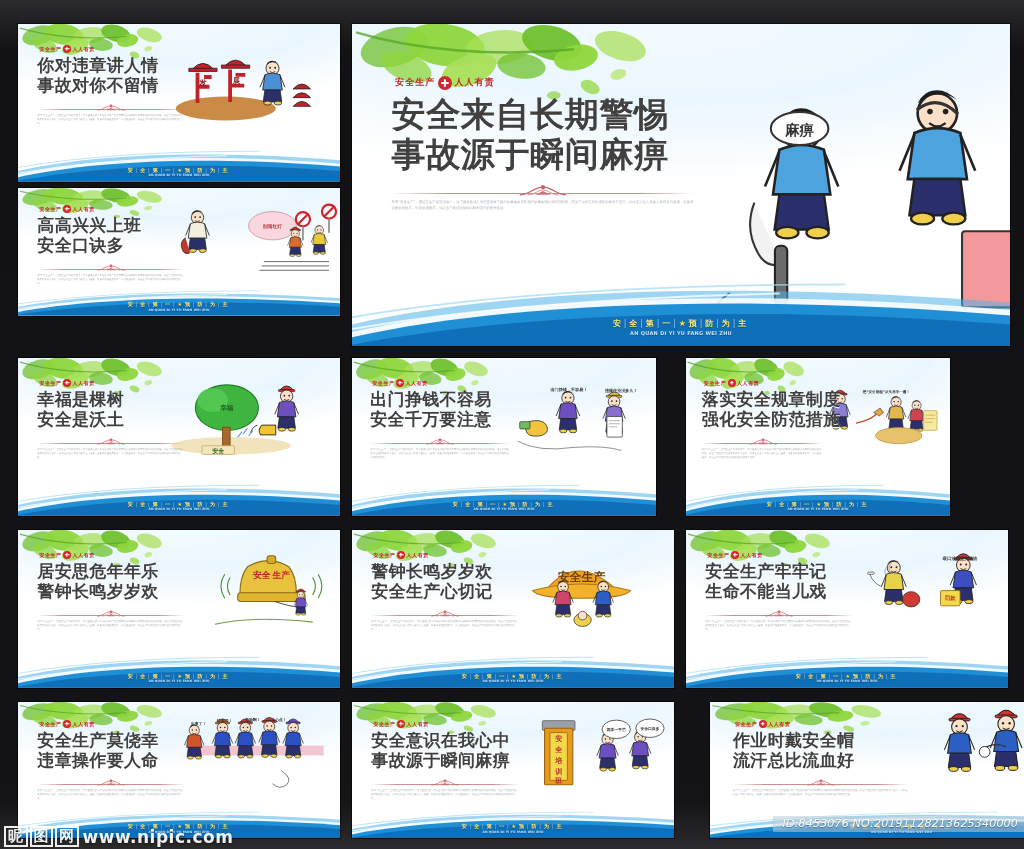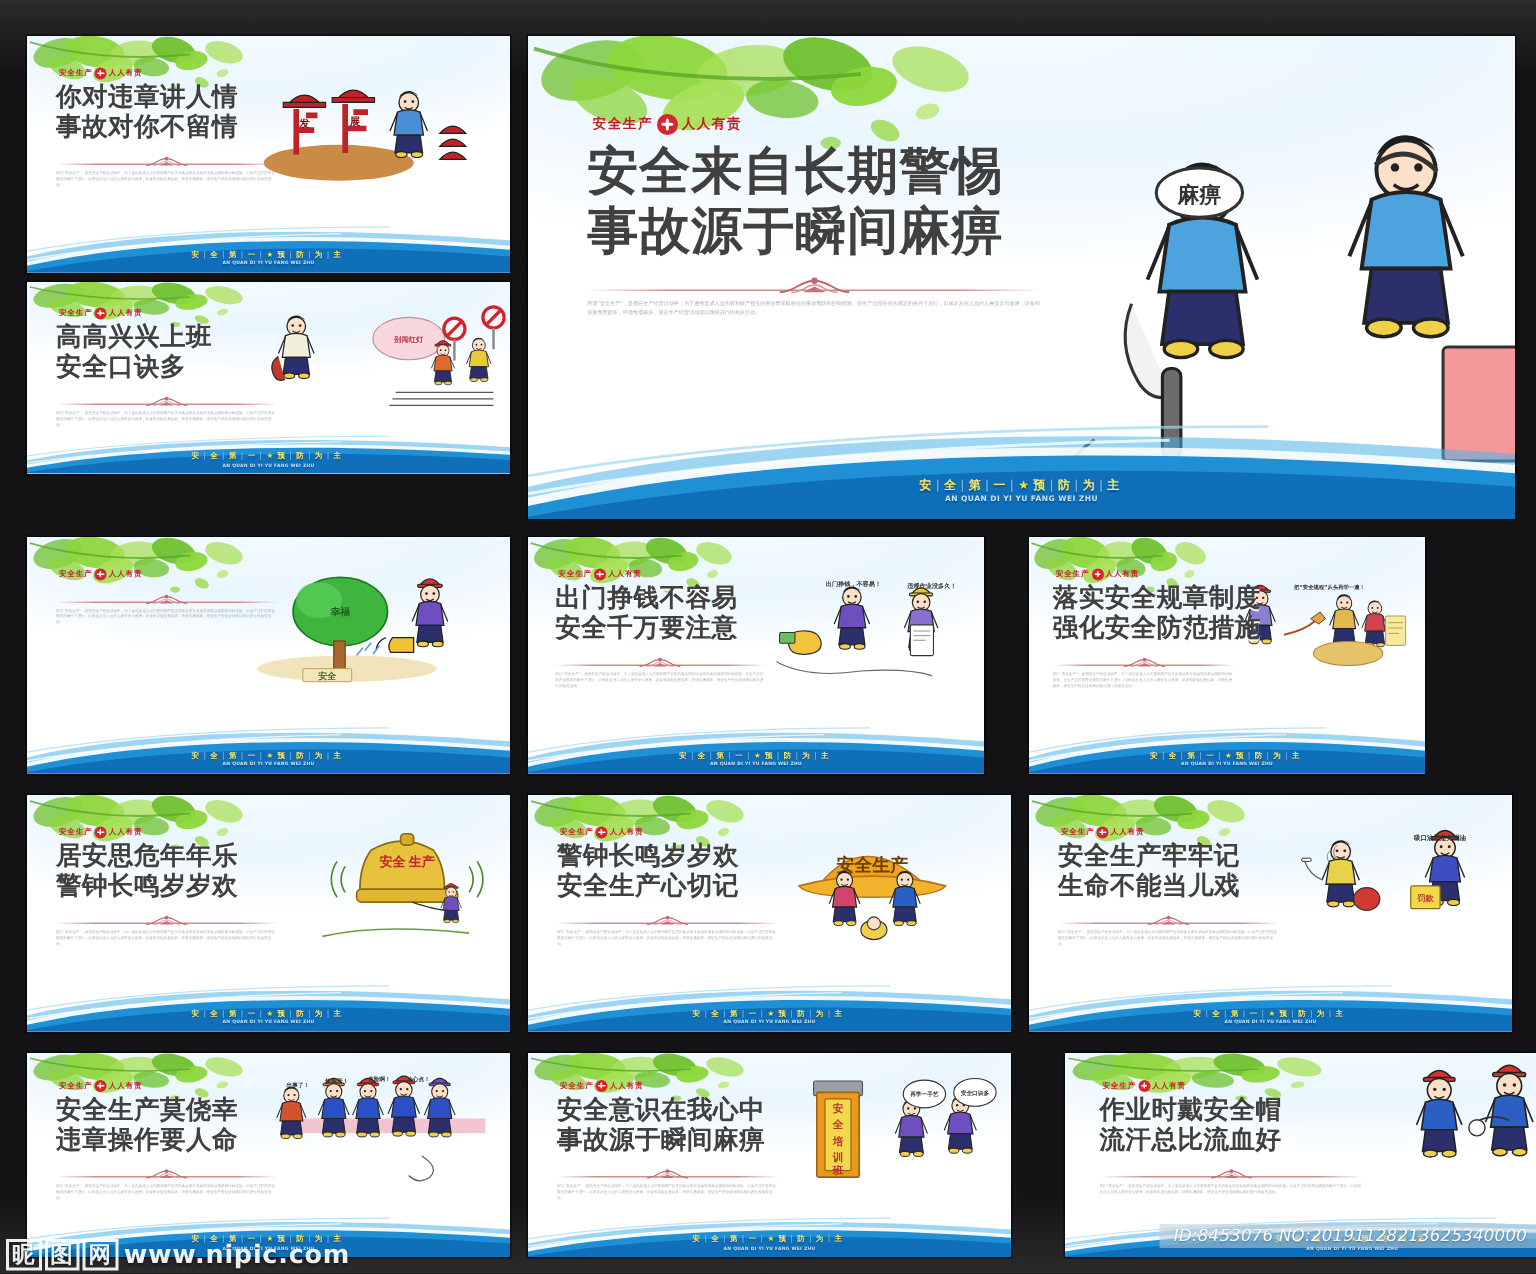--- a/index.html
+++ b/index.html
@@ -560,20 +560,24 @@
       <text x="96" y="137" font-size="11" fill="#2f6b2f" font-family="DejaVu Sans,sans-serif" font-weight="bold" text-anchor="middle">安全</text>
           </svg>
     </div>
 
     <div class="txtcol">
       <div class="badge">
         <span>安全生产</span>
         <span class="bi"></span>
         <span>人人有责</span>
       </div>
+      <div class="headline">
+        <div>幸福是棵树</div>
+        <div>安全是沃土</div>
+      </div>
       <div class="orn">
         <div class="line"></div>
         <div class="knot">
               <svg viewBox="0 0 60 16">
     <path d="M6,12 C16,12 20,4 30,4 C40,4 44,12 54,12" stroke="#c4636b" stroke-width="1.3" fill="none"></path>
     <path d="M14,12 C22,12 24,7 30,7 C36,7 38,12 46,12" stroke="#d88d93" stroke-width="1" fill="none"></path>
     <circle cx="30" cy="4" r="2.2" fill="#c4636b"></circle>
     <path d="M22,12 L30,8 L38,12 Z" fill="#cf7078"></path>
   </svg>
             </div>

